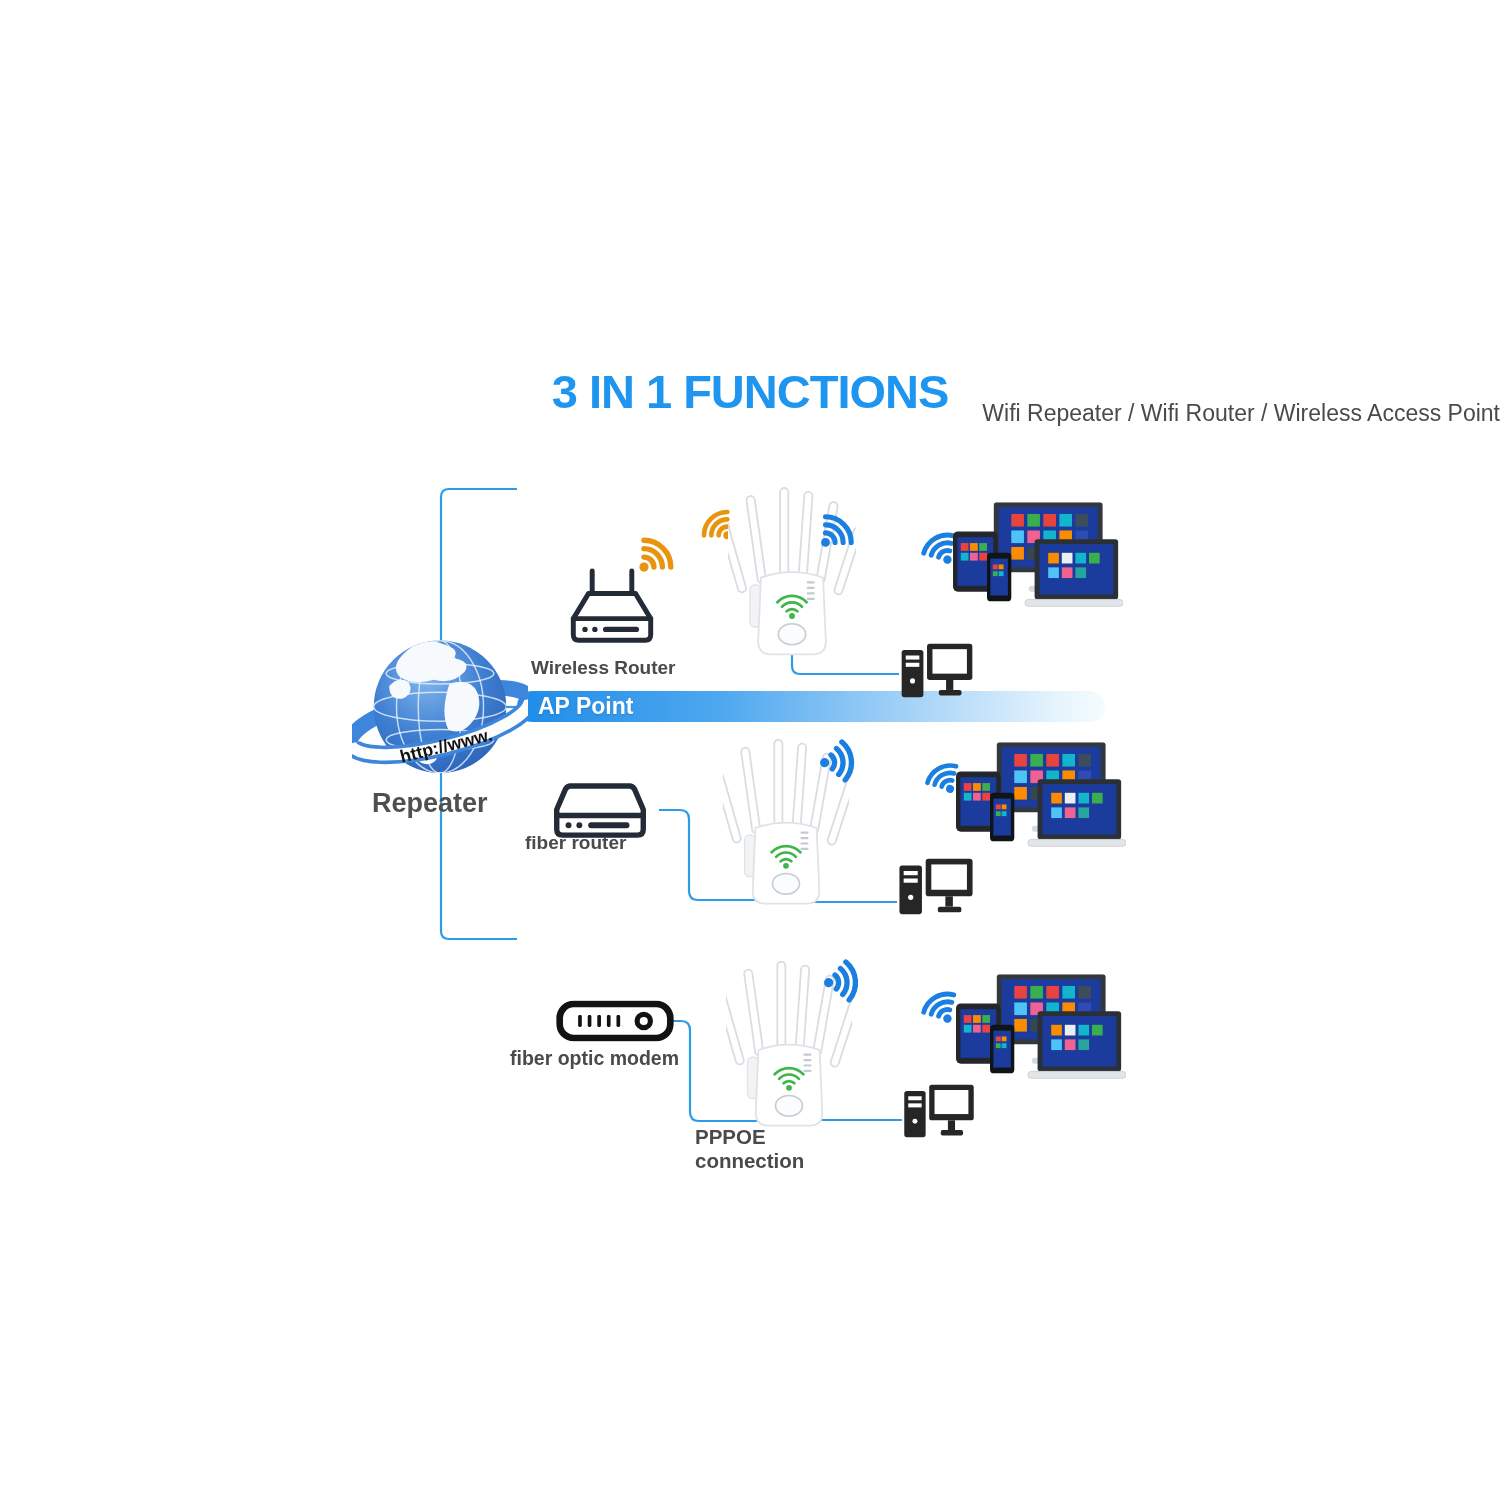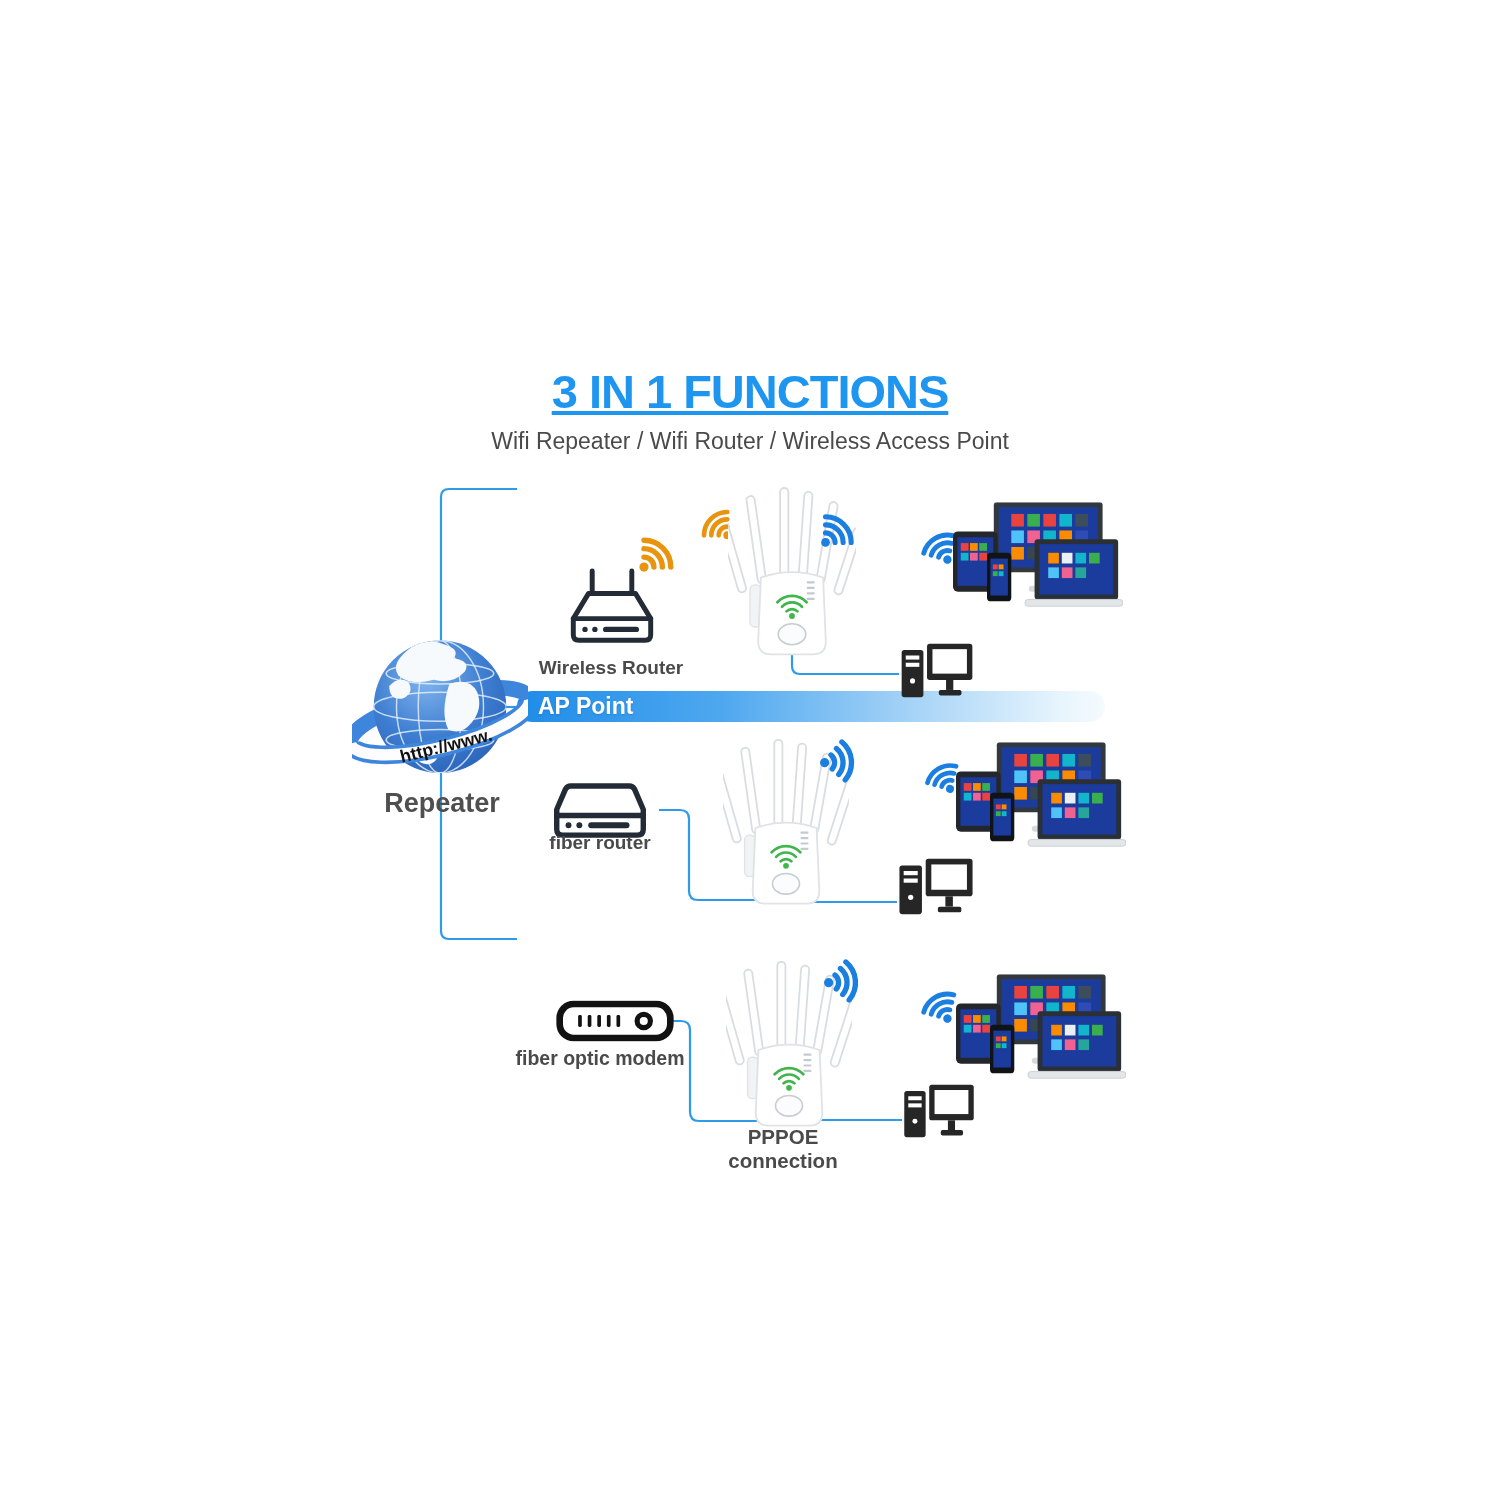--- a/index.html
+++ b/index.html
@@ -1,30 +1,30 @@
 <!DOCTYPE html>
 <html><head>
 <meta charset="utf-8">
 <style>
   html,body { margin:0; padding:0; background:#fff; }
   .stage { position:relative; width:1500px; height:1500px; background:#fff;
            font-family:"Liberation Sans", sans-serif; overflow:hidden; }
 
   .title { position:absolute; top:364px; left:0; width:100%; text-align:center;
-           font-size:47px; font-weight:bold; color:#1E96F0; letter-spacing:-1px;text-decoration:underline; }
-  .subtitle { position:absolute; top:428px; left:0; width:100%; text-align:center;
+           font-size:47px; font-weight:bold; color:#1E96F0; letter-spacing:-1px; }
+  .subtitle { position:absolute; top:400px; left:0; width:100%; text-align:right;
               font-size:23px; color:#4A4A4A; }
 
   .banner { position:absolute; left:517px; width:588px; height:31px; border-radius:16px;
             background:linear-gradient(to right,#1E8CE8 0%,#4FA8EF 35%,#A8D4F7 68%,#E6F4FD 92%,#F5FBFE 100%);
             z-index:2; }
   .banner-label { display:block; padding-left:21px; line-height:31px; color:#fff;
                   font-weight:bold; font-size:23px; text-shadow:0 1px 2px rgba(25,90,160,.35); }
 
-  .caption { position:absolute; text-align:center; font-weight:bold; color:#4A4A4A;
+  .caption { position:absolute; text-align:left; font-weight:bold; color:#4A4A4A;
              z-index:5; font-size:19px; }
   .caption.big { font-size:27px; color:#4F4F4F; }
 
   #connectors { position:absolute; left:0; top:0; z-index:1; }
   #connectors path { stroke:#2E9BE8; stroke-width:2.2; fill:none; }
 
   .globe { position:absolute; left:352px; top:626px; width:176px; height:176px; z-index:3; }
   .icon  { position:absolute; z-index:4; }
   .wifi.orange { color:#E8940F; }
   .wifi.blue   { color:#1A7FE0; }

